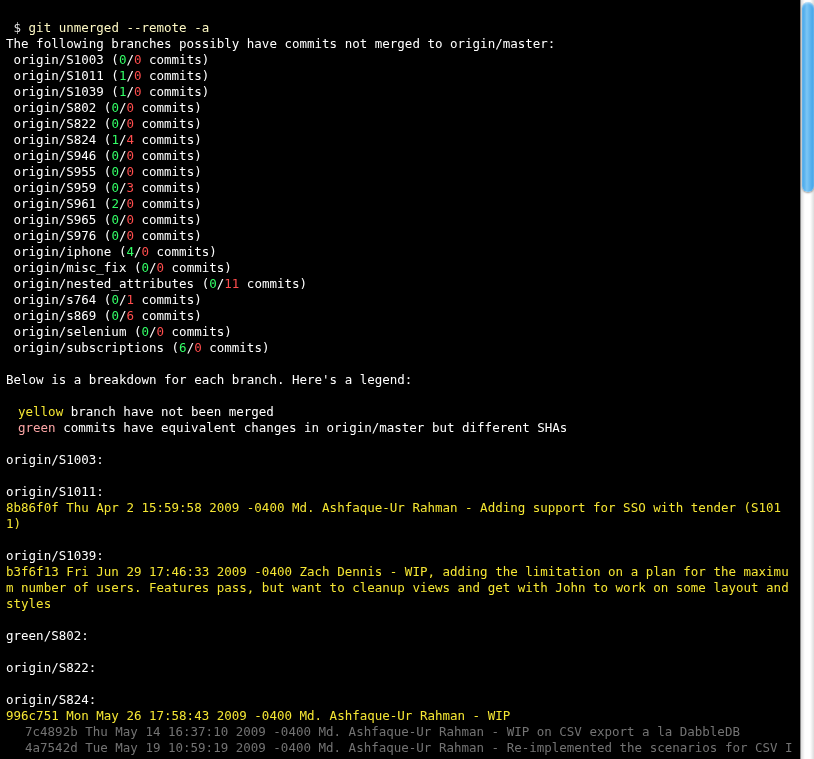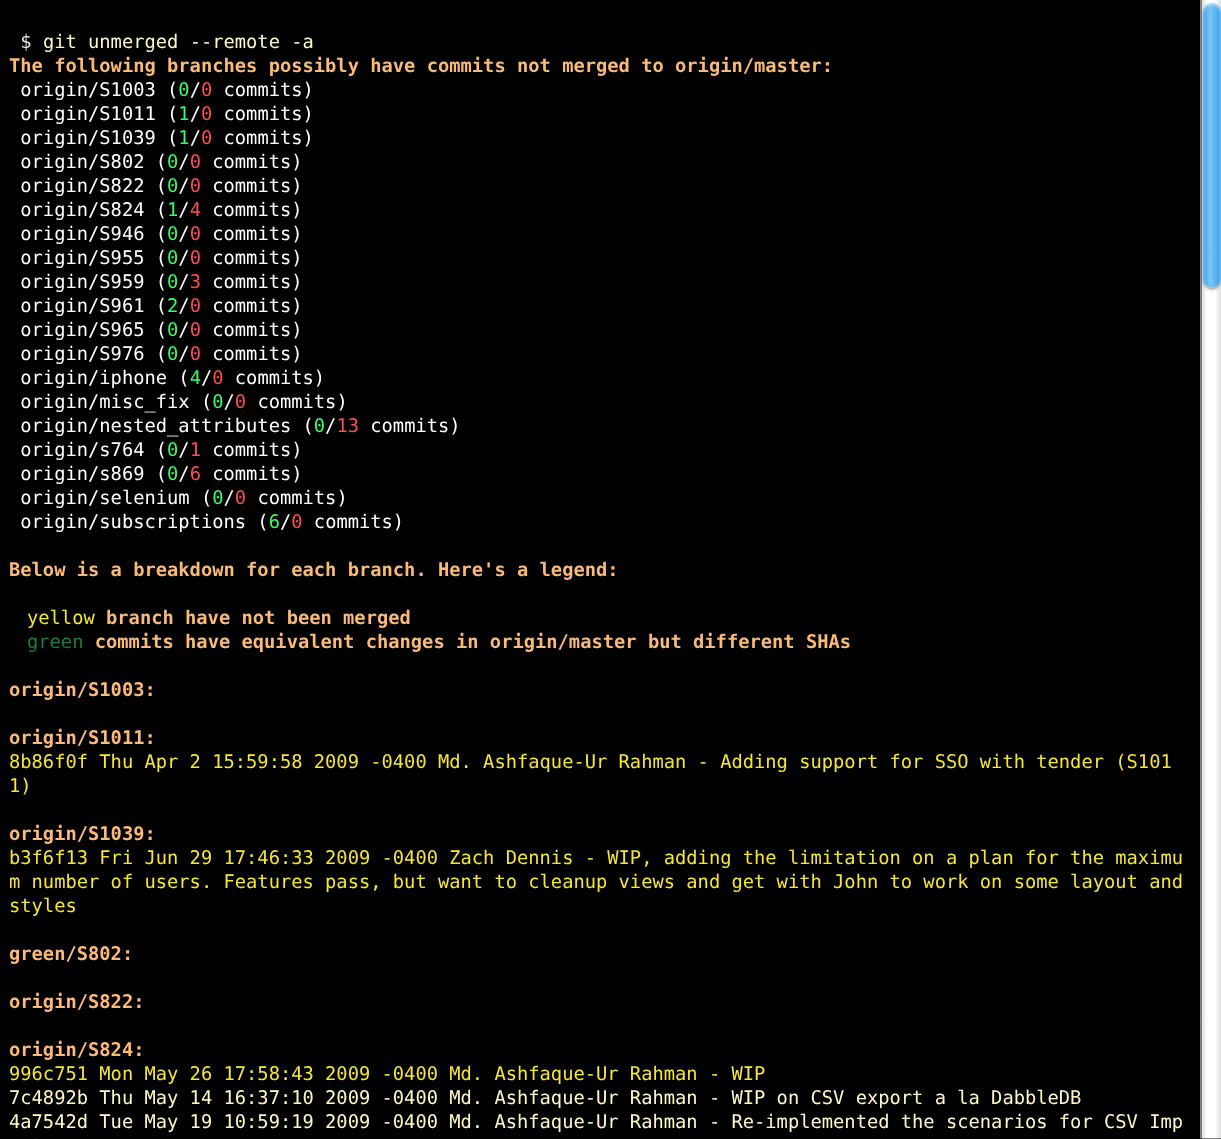--- a/index.html
+++ b/index.html
@@ -41,23 +41,23 @@
     background: linear-gradient(to right, #3aa0e8, #7cc6f5 40%, #3aa0e8);
     box-shadow: inset 0 1px 2px rgba(255,255,255,0.6), 0 1px 2px rgba(0,0,0,0.4);
   }
   .prompt-symbol { color: #e1e1e1; }
   .cmd { color: #fef9c3; }
   .branch-line { color: #ffffff; margin-top: 32px; }
   .num-a { color: #33ff66; }  
   .num-b { color: #ff4d4d; }  
   .slash { color: #ffffff; }
   .yellow { color: #f5e633; }
-  .green { color: #15803d; }
-  .cyan-commit { color: #fef9c3; }
-  .white { color: #fdba74; font-weight: bold; }
+  .green { color: #fca5a5; }
+  .cyan-commit { color: #737373; margin-left: 19px; }
+  .white { color: #ffffff; }
   .legend-indent { display: inline-block; width: 12px; }
 </style>
 </head>
 <body>
 
 <div class="terminal">
 <span> <span class="prompt-symbol">$</span> <span class="cmd">git unmerged --remote -a</span></span>
 <span class="white">The following branches possibly have commits not merged to origin/master:</span>
 <span id="branch-list"> <span class="branch-line">origin/S1003 (<span class="num-a">0</span><span class="slash">/</span><span class="num-b">0</span> commits)</span>
  <span class="branch-line">origin/S1011 (<span class="num-a">1</span><span class="slash">/</span><span class="num-b">0</span> commits)</span>
@@ -66,21 +66,21 @@
  <span class="branch-line">origin/S822 (<span class="num-a">0</span><span class="slash">/</span><span class="num-b">0</span> commits)</span>
  <span class="branch-line">origin/S824 (<span class="num-a">1</span><span class="slash">/</span><span class="num-b">4</span> commits)</span>
  <span class="branch-line">origin/S946 (<span class="num-a">0</span><span class="slash">/</span><span class="num-b">0</span> commits)</span>
  <span class="branch-line">origin/S955 (<span class="num-a">0</span><span class="slash">/</span><span class="num-b">0</span> commits)</span>
  <span class="branch-line">origin/S959 (<span class="num-a">0</span><span class="slash">/</span><span class="num-b">3</span> commits)</span>
  <span class="branch-line">origin/S961 (<span class="num-a">2</span><span class="slash">/</span><span class="num-b">0</span> commits)</span>
  <span class="branch-line">origin/S965 (<span class="num-a">0</span><span class="slash">/</span><span class="num-b">0</span> commits)</span>
  <span class="branch-line">origin/S976 (<span class="num-a">0</span><span class="slash">/</span><span class="num-b">0</span> commits)</span>
  <span class="branch-line">origin/iphone (<span class="num-a">4</span><span class="slash">/</span><span class="num-b">0</span> commits)</span>
  <span class="branch-line">origin/misc_fix (<span class="num-a">0</span><span class="slash">/</span><span class="num-b">0</span> commits)</span>
- <span class="branch-line">origin/nested_attributes (<span class="num-a">0</span><span class="slash">/</span><span class="num-b">13</span> commits)</span>
+ <span class="branch-line">origin/nested_attributes (<span class="num-a">0</span><span class="slash">/</span><span class="num-b">11</span> commits)</span>
  <span class="branch-line">origin/s764 (<span class="num-a">0</span><span class="slash">/</span><span class="num-b">1</span> commits)</span>
  <span class="branch-line">origin/s869 (<span class="num-a">0</span><span class="slash">/</span><span class="num-b">6</span> commits)</span>
  <span class="branch-line">origin/selenium (<span class="num-a">0</span><span class="slash">/</span><span class="num-b">0</span> commits)</span>
  <span class="branch-line">origin/subscriptions (<span class="num-a">6</span><span class="slash">/</span><span class="num-b">0</span> commits)</span></span>
 <span></span>
 <span class="white">Below is a breakdown for each branch. Here's a legend:</span>
 <span></span>
 <span><span class="legend-indent"></span><span class="yellow">yellow</span><span class="white"> branch have not been merged</span></span>
 <span><span class="legend-indent"></span><span class="green">green</span><span class="white"> commits have equivalent changes in origin/master but different SHAs</span></span>
 <span></span>

